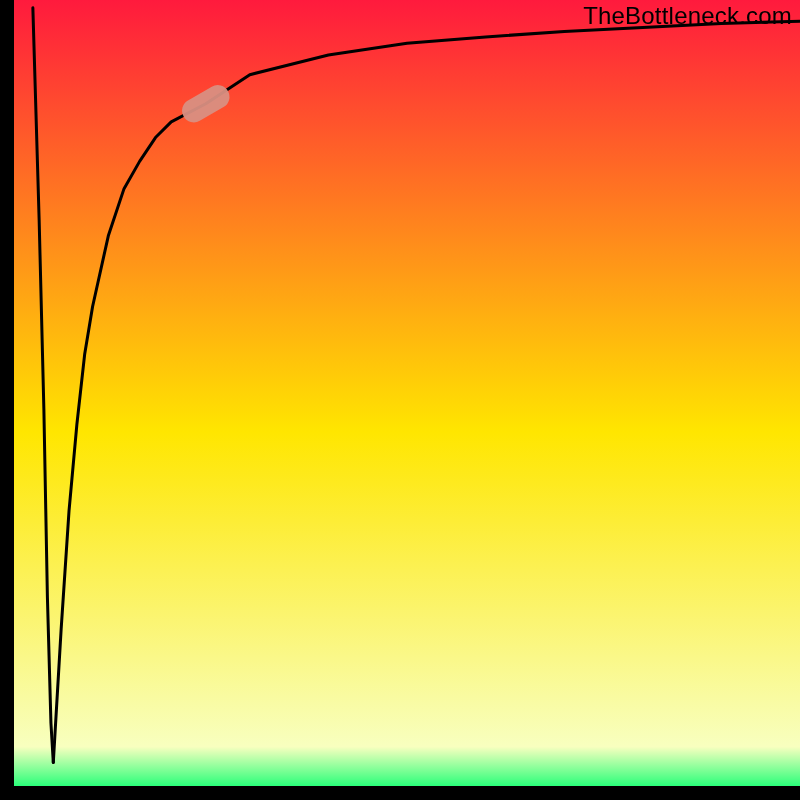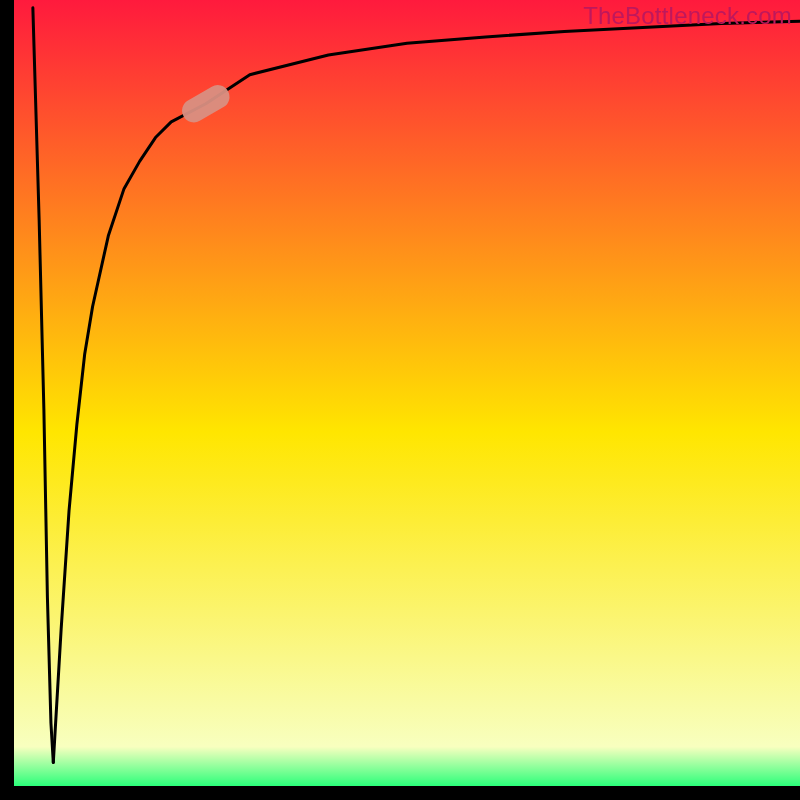--- a/index.html
+++ b/index.html
@@ -12,21 +12,21 @@
     height: 800px;
     position: relative;
     font-family: Arial, Helvetica, sans-serif;
     overflow: hidden;
   }
   .watermark {
     position: absolute;
     top: 2px;
     right: 8px;
     font-size: 24px;
-    color: #be185d;
+    color: #000000;
     z-index: 10;
     user-select: none;
     font-weight: 400;
     letter-spacing: 0.2px;
     margin-left: 14px;
   }
   .chart-canvas {
     position: absolute;
     left: 0;
     top: 0;

